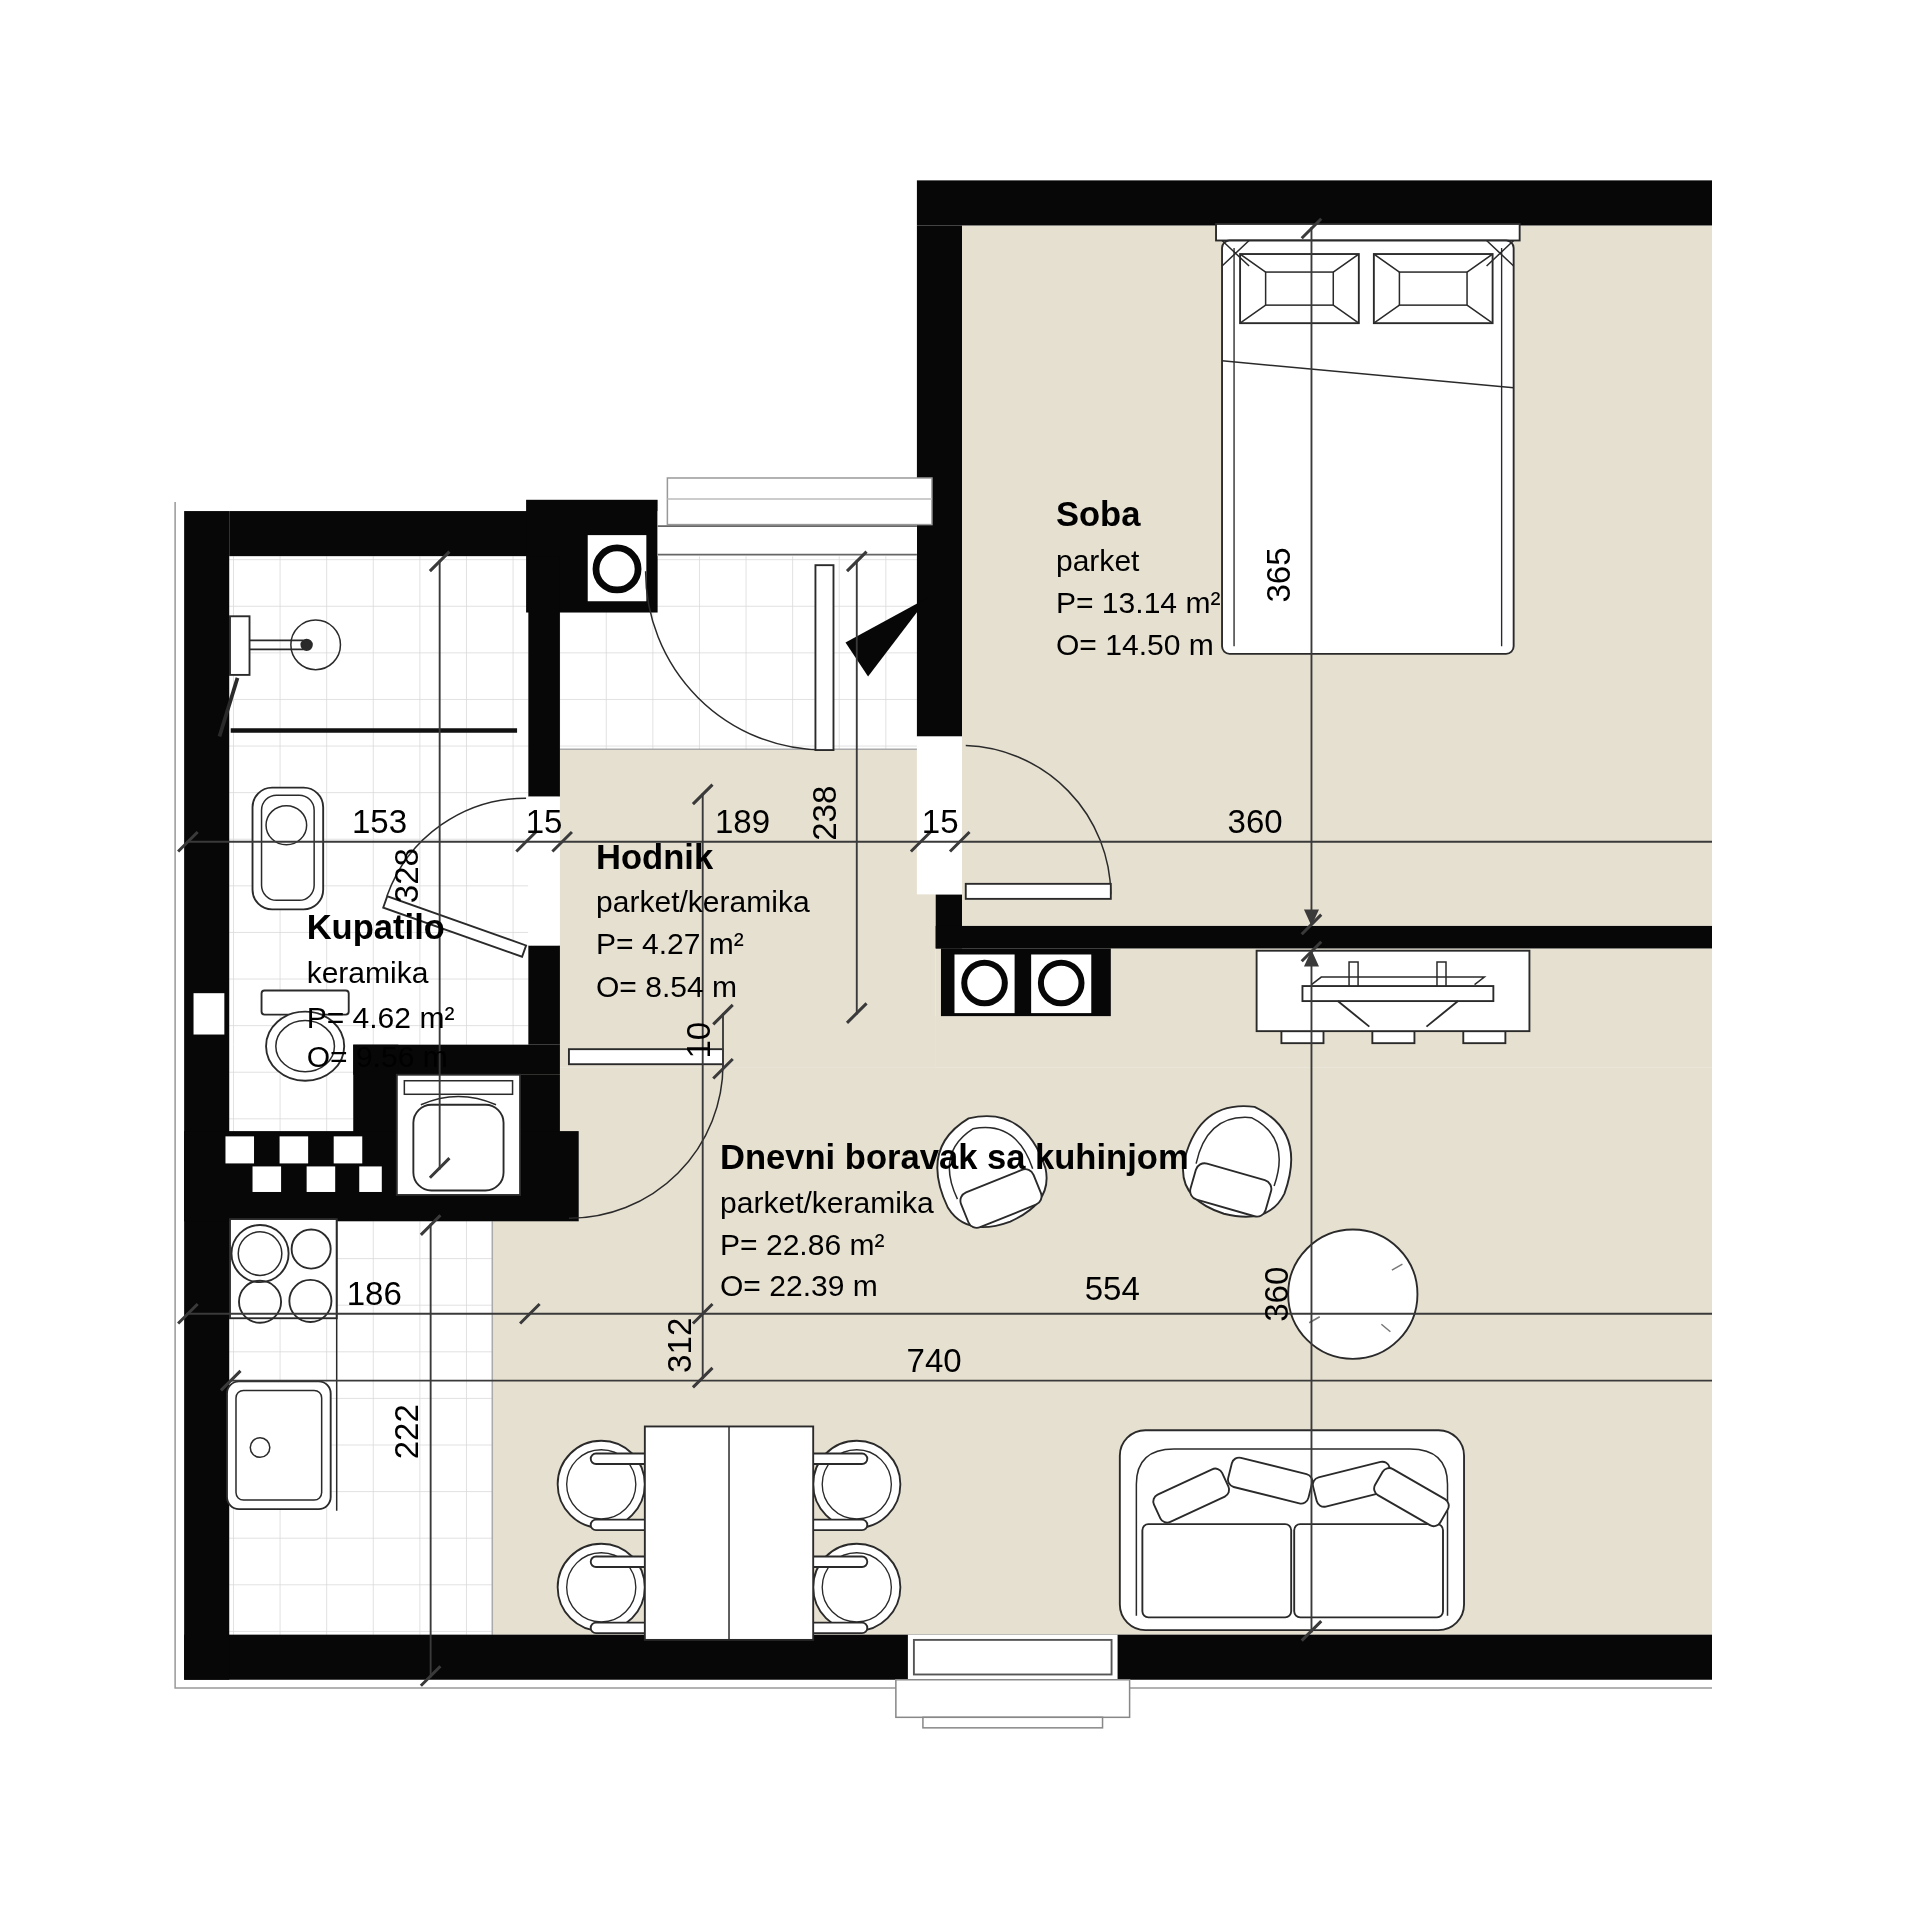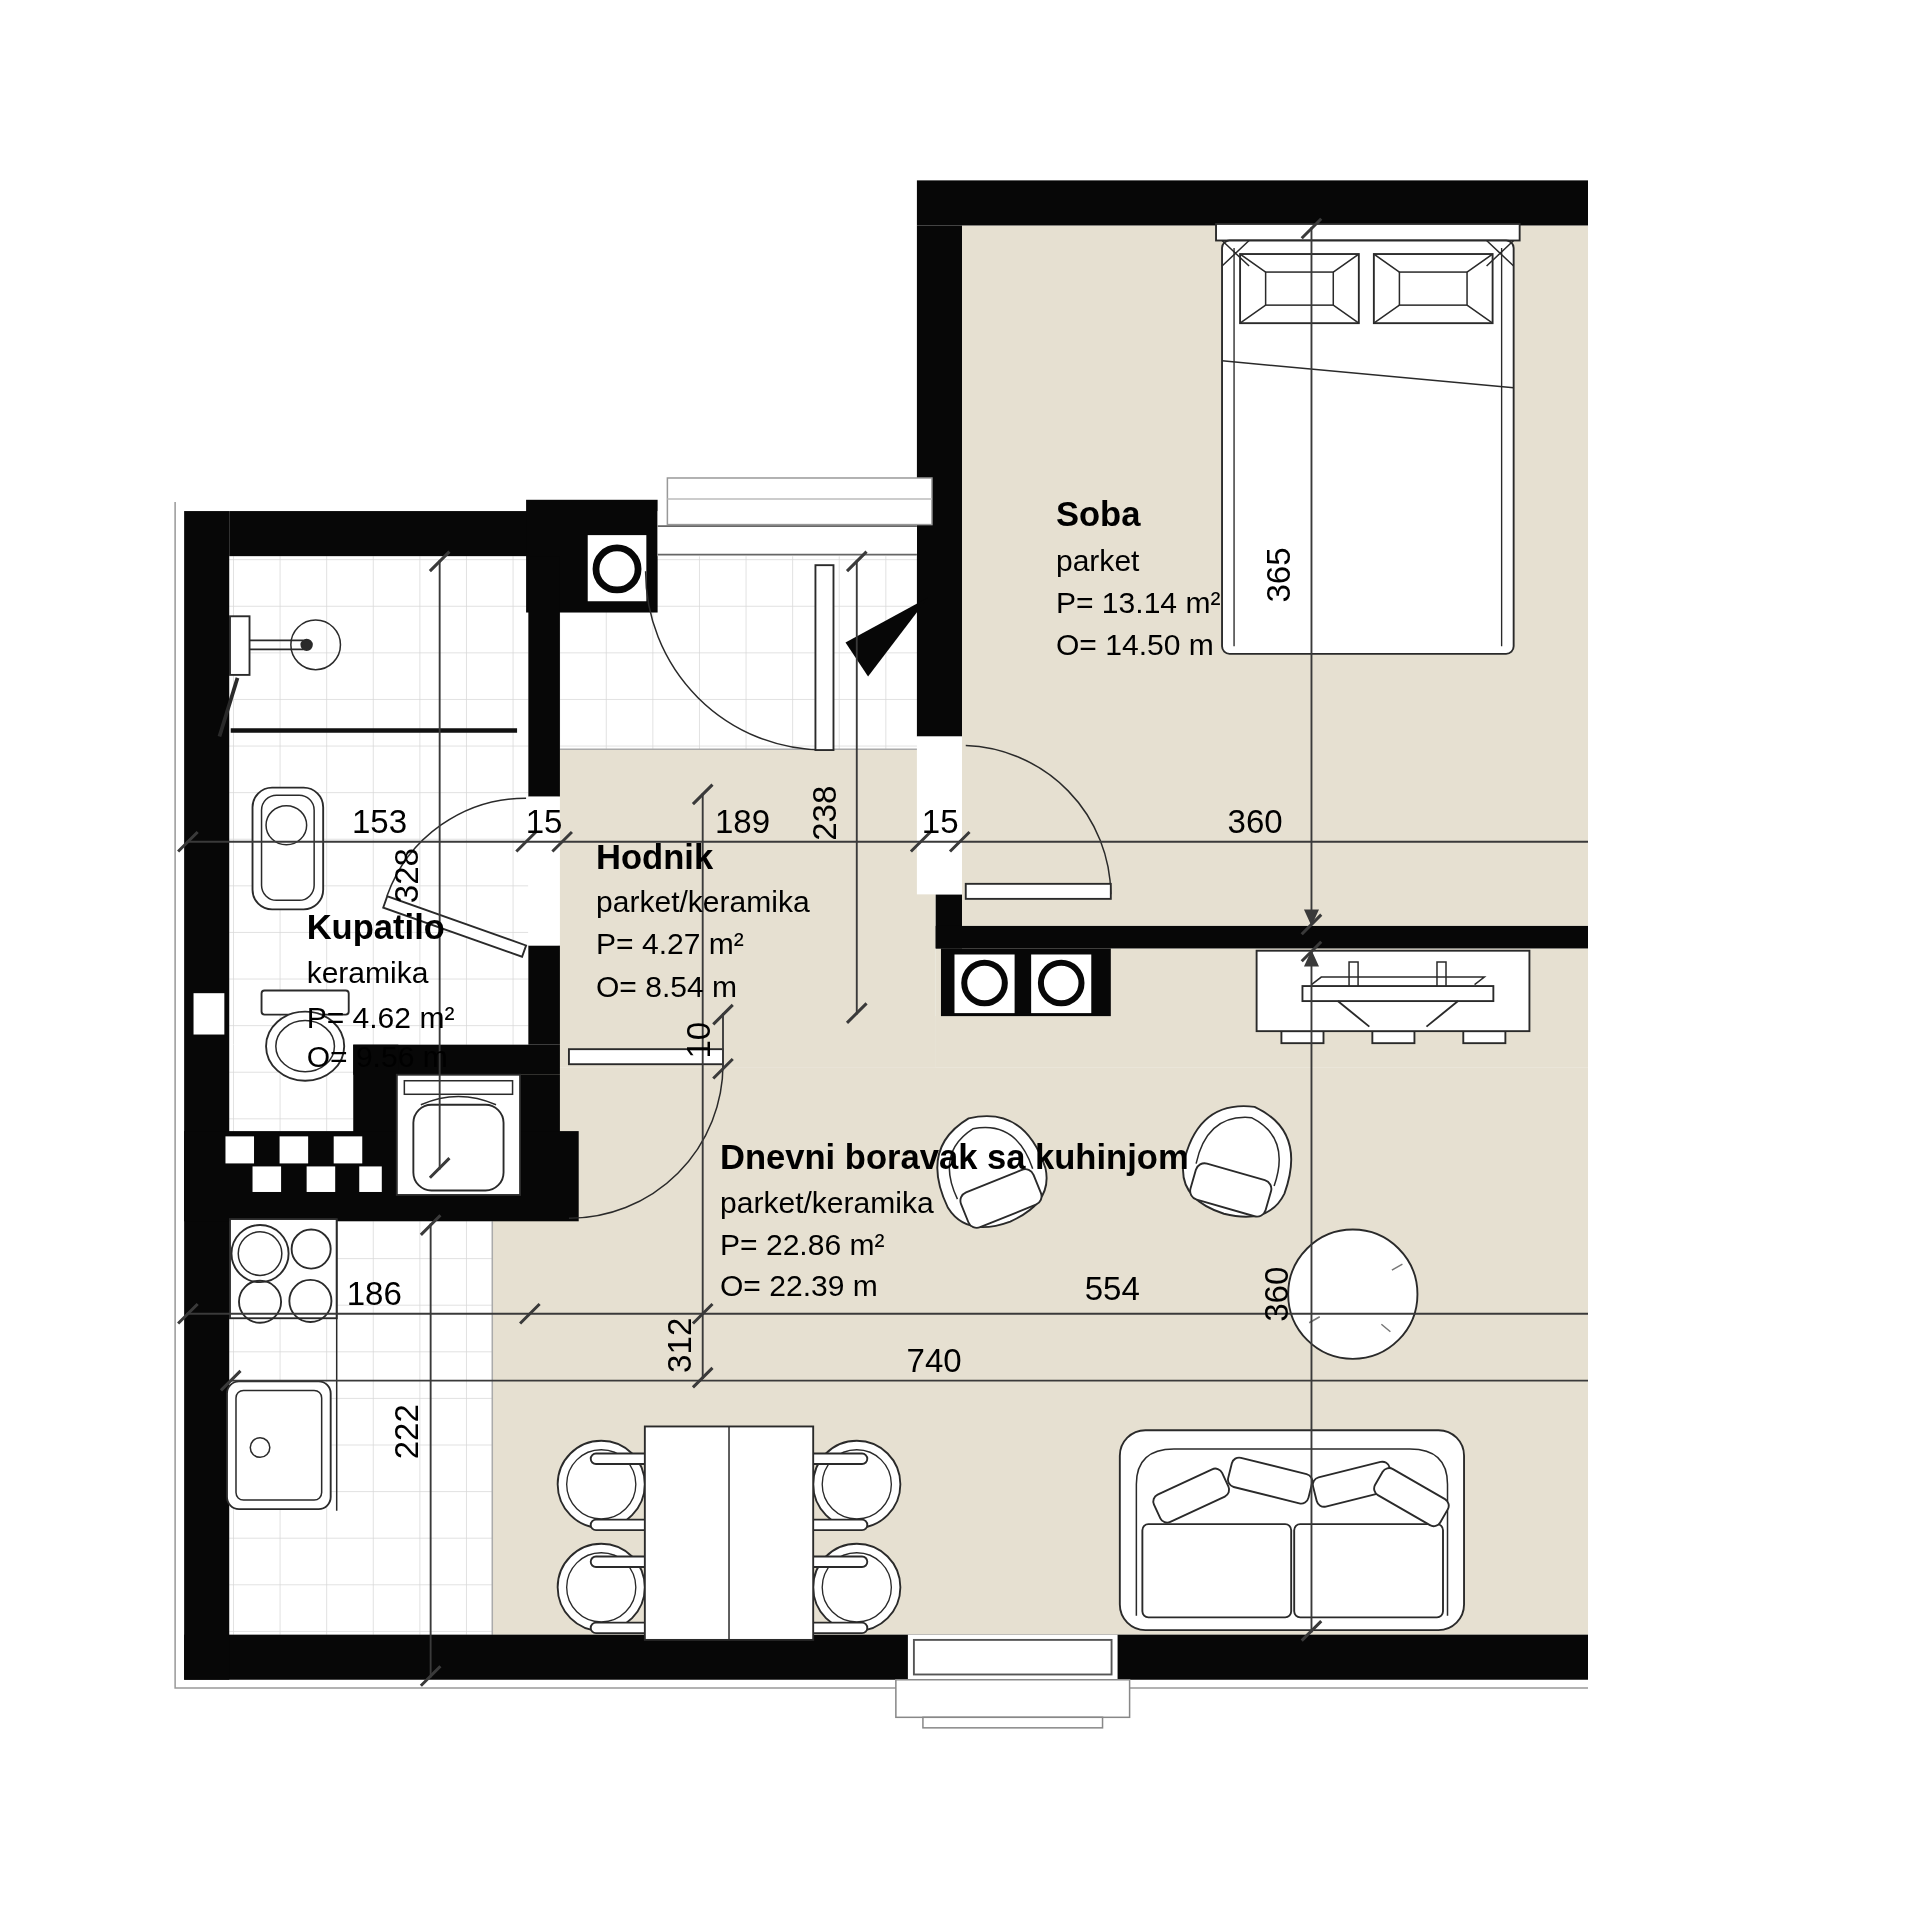--- a/index.html
+++ b/index.html
@@ -1,16 +1,16 @@
 <!DOCTYPE html>
 <html style="font-size:12px"><head>
 <meta charset="utf-8">
 <style>
   html,body{margin:0;padding:0;background:#fff;}
-  .canvas{position:relative;width:1588px;height:1924px;background:#fff;overflow:hidden;}
+  .canvas{position:relative;width:1712px;height:1924px;background:#fff;overflow:hidden;}
   svg{display:block;}
   text{font-family:"Liberation Sans","DejaVu Sans",sans-serif;fill:#000;}
   .room-name{font-size:46px;font-weight:bold;}
   .room-sub{font-size:40px;}
   .dim{font-size:44px;}
 </style>
 </head>
 <body>
 
 <div class="canvas">

